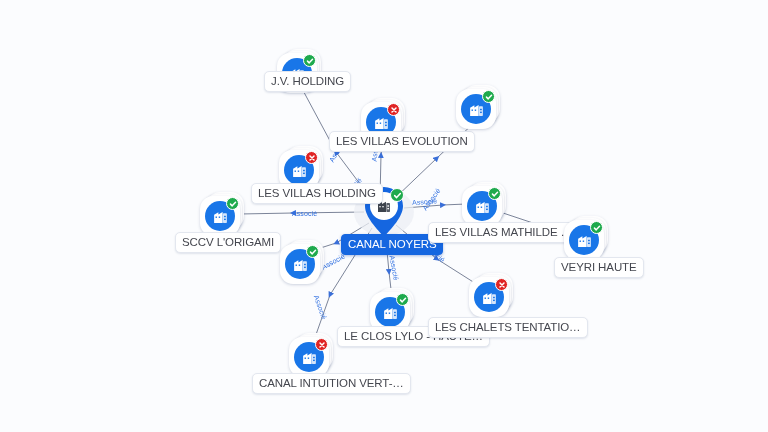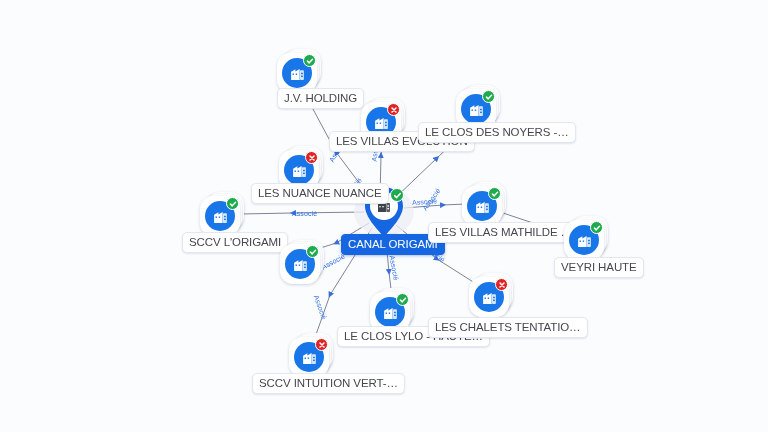--- a/index.html
+++ b/index.html
@@ -157,21 +157,21 @@
         <rect x="17" y="11" width="2.5" height="2" fill="#ffffff"></rect>
         <rect x="17" y="15" width="2.5" height="2" fill="#ffffff"></rect>
       </svg>
       <div class="pin-badge">
         <svg width="9" height="9" viewBox="0 0 12 12">
           <path d="M2.2 6.2 L4.8 8.8 L9.8 3.4" stroke="#ffffff" stroke-width="2" fill="none" stroke-linecap="round" stroke-linejoin="round"></path>
         </svg>
       </div>
     </div>
   </div>
-  <div class="label center" style="left:341px;top:234px;">CANAL ORIGAMI</div>
+  <div class="label center" style="left:341px;top:234px;">CANAL NOYERS</div>
 
   <div class="node" style="left:299px;top:71px;">
     <div class="stack">
       <div class="card c3"></div>
       <div class="card c2"></div>
       <div class="card c1"></div>
       <div class="disc">
         <svg width="17" height="17" viewBox="0 0 24 24">
           <path d="M3 21V9.5l6-3.5v3l6-3.5V21z" fill="#ffffff"></path>
           <rect x="15.5" y="7.5" width="5.5" height="13.5" rx="1" fill="#d6e6fb"></rect>
@@ -181,21 +181,21 @@
           <rect x="17" y="15" width="2.5" height="2" fill="#1976e8"></rect>
         </svg>
       </div>
       <div class="badge ok">
         <svg width="8" height="8" viewBox="0 0 12 12">
           <path d="M2.2 6.2 L4.8 8.8 L9.8 3.4" stroke="#ffffff" stroke-width="2.2" fill="none" stroke-linecap="round" stroke-linejoin="round"></path>
         </svg>
       </div>
     </div>
   </div>
-  <div class="label" style="left:264px;top:88px;margin-left:13px;">J.V. HOLDING</div>
+  <div class="label" style="left:264px;top:71px;">J.V. HOLDING</div>
 
   <div class="node" style="left:383px;top:120px;">
     <div class="stack">
       <div class="card c3"></div>
       <div class="card c2"></div>
       <div class="card c1"></div>
       <div class="disc">
         <svg width="17" height="17" viewBox="0 0 24 24">
           <path d="M3 21V9.5l6-3.5v3l6-3.5V21z" fill="#ffffff"></path>
           <rect x="15.5" y="7.5" width="5.5" height="13.5" rx="1" fill="#d6e6fb"></rect>
@@ -229,21 +229,20 @@
           <rect x="17" y="15" width="2.5" height="2" fill="#1976e8"></rect>
         </svg>
       </div>
       <div class="badge ok">
         <svg width="8" height="8" viewBox="0 0 12 12">
           <path d="M2.2 6.2 L4.8 8.8 L9.8 3.4" stroke="#ffffff" stroke-width="2.2" fill="none" stroke-linecap="round" stroke-linejoin="round"></path>
         </svg>
       </div>
     </div>
   </div>
-  <div class="label" style="left:418px;top:122px;">LE CLOS DES NOYERS -…</div>
 
   <div class="node" style="left:301px;top:168px;">
     <div class="stack">
       <div class="card c3"></div>
       <div class="card c2"></div>
       <div class="card c1"></div>
       <div class="disc">
         <svg width="17" height="17" viewBox="0 0 24 24">
           <path d="M3 21V9.5l6-3.5v3l6-3.5V21z" fill="#ffffff"></path>
           <rect x="15.5" y="7.5" width="5.5" height="13.5" rx="1" fill="#d6e6fb"></rect>
@@ -253,21 +252,21 @@
           <rect x="17" y="15" width="2.5" height="2" fill="#1976e8"></rect>
         </svg>
       </div>
       <div class="badge no">
         <svg width="8" height="8" viewBox="0 0 12 12">
           <path d="M3 3 L9 9 M9 3 L3 9" stroke="#ffffff" stroke-width="2.2" stroke-linecap="round"></path>
         </svg>
       </div>
     </div>
   </div>
-  <div class="label" style="left:251px;top:183px;">LES NUANCE NUANCE</div>
+  <div class="label" style="left:251px;top:183px;">LES VILLAS HOLDING</div>
 
   <div class="node" style="left:222px;top:214px;">
     <div class="stack">
       <div class="card c3"></div>
       <div class="card c2"></div>
       <div class="card c1"></div>
       <div class="disc">
         <svg width="17" height="17" viewBox="0 0 24 24">
           <path d="M3 21V9.5l6-3.5v3l6-3.5V21z" fill="#ffffff"></path>
           <rect x="15.5" y="7.5" width="5.5" height="13.5" rx="1" fill="#d6e6fb"></rect>
@@ -277,21 +276,21 @@
           <rect x="17" y="15" width="2.5" height="2" fill="#1976e8"></rect>
         </svg>
       </div>
       <div class="badge ok">
         <svg width="8" height="8" viewBox="0 0 12 12">
           <path d="M2.2 6.2 L4.8 8.8 L9.8 3.4" stroke="#ffffff" stroke-width="2.2" fill="none" stroke-linecap="round" stroke-linejoin="round"></path>
         </svg>
       </div>
     </div>
   </div>
-  <div class="label" style="left:182px;top:232px;text-align:center;">SCCV L'ORIGAMI</div>
+  <div class="label" style="left:175px;top:232px;text-align:center;">SCCV L'ORIGAMI</div>
 
   <div class="node" style="left:484px;top:204px;">
     <div class="stack">
       <div class="card c3"></div>
       <div class="card c2"></div>
       <div class="card c1"></div>
       <div class="disc">
         <svg width="17" height="17" viewBox="0 0 24 24">
           <path d="M3 21V9.5l6-3.5v3l6-3.5V21z" fill="#ffffff"></path>
           <rect x="15.5" y="7.5" width="5.5" height="13.5" rx="1" fill="#d6e6fb"></rect>
@@ -420,15 +419,15 @@
           <rect x="17" y="15" width="2.5" height="2" fill="#1976e8"></rect>
         </svg>
       </div>
       <div class="badge no">
         <svg width="8" height="8" viewBox="0 0 12 12">
           <path d="M3 3 L9 9 M9 3 L3 9" stroke="#ffffff" stroke-width="2.2" stroke-linecap="round"></path>
         </svg>
       </div>
     </div>
   </div>
-  <div class="label" style="left:252px;top:373px;">SCCV INTUITION VERT-…</div>
+  <div class="label" style="left:252px;top:373px;">CANAL INTUITION VERT-…</div>
 
 </div>
 
 </body></html>

